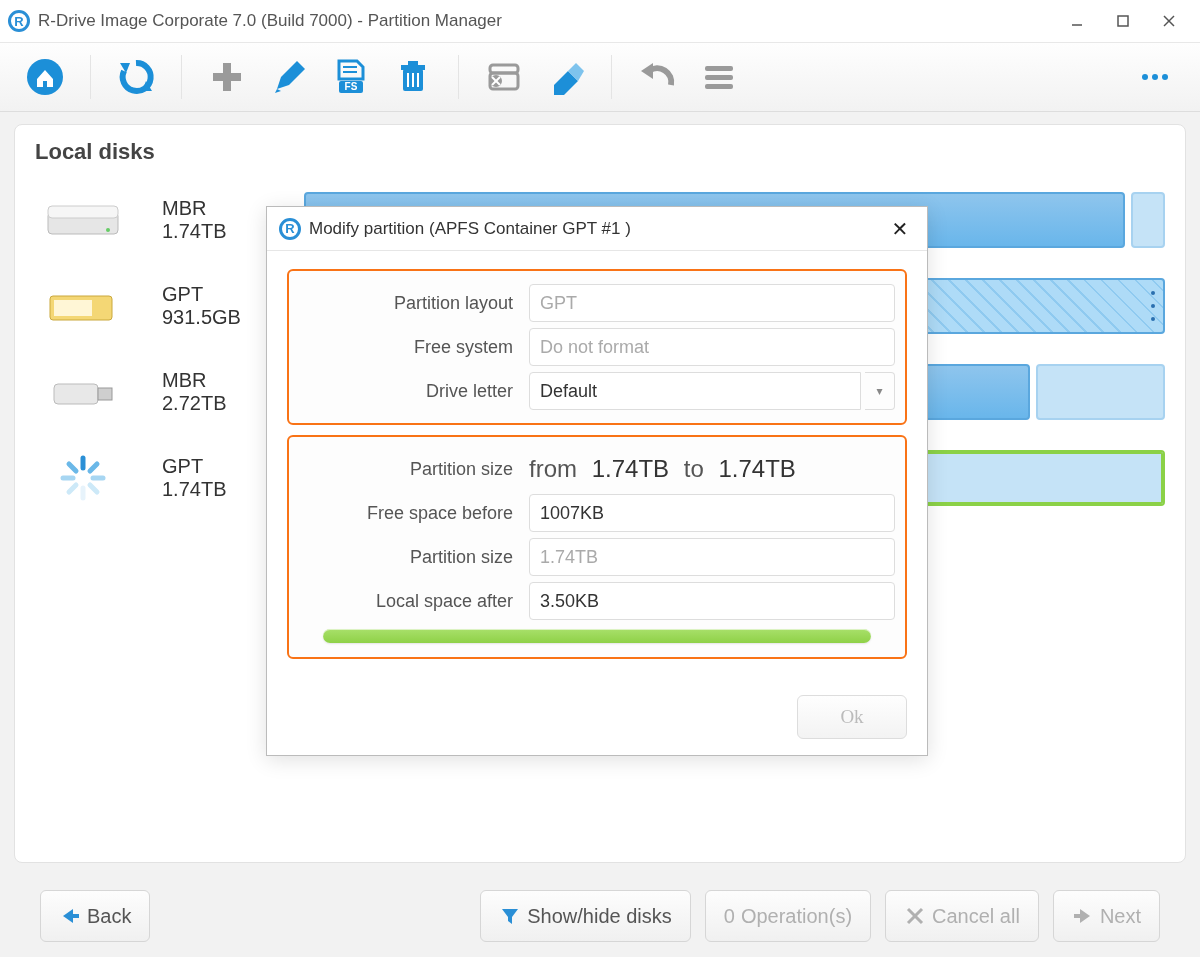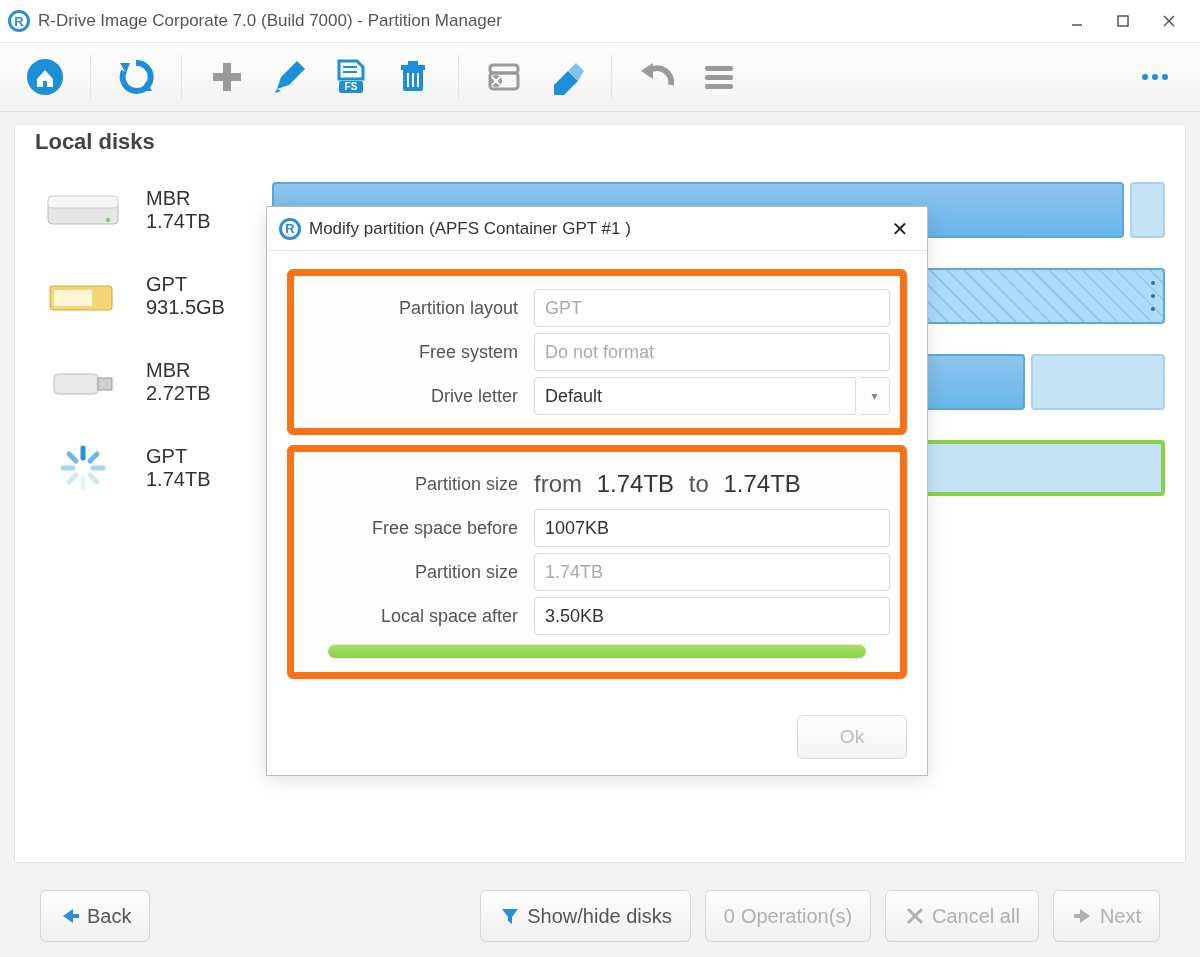--- a/index.html
+++ b/index.html
@@ -10,55 +10,55 @@
   .titlebar .title-text { flex: 1; }
   .titlebar .win-btn { width: 46px; height: 30px; display:flex; align-items:center; justify-content:center; color:#444; }
   
   .toolbar { display:flex; align-items:center; height: 70px; padding: 0 14px; background: linear-gradient(#fefefe,#f2f2f2); border-top:1px solid #e8e8e8; border-bottom:1px solid #ddd; }
   .toolbar .sep { width:1px; height:44px; background:#e4e4e4; margin:0 14px; }
   .toolbar .tbtn { width:50px; height:50px; margin:0 6px; display:flex; align-items:center; justify-content:center; border-radius:4px; }
   .toolbar .spacer { flex:1; }
   .tool-ico { width:40px; height:40px; }
   
   .content { position:relative; padding: 12px 14px; height: calc(100% - 42px - 70px - 82px); background:#f2f2f2; }
-  .panel { background:#fff; border:1px solid #e2e2e2; border-radius:2px; height:100%; padding: 4px 20px; position:relative; overflow:hidden;}
+  .panel { background:#fff; border:1px solid #e2e2e2; border-radius:8px; height:100%; padding: 14px 20px; position:relative; overflow:hidden;}
   .panel-title { font-size:22px; font-weight:600; color:#444; margin-bottom:12px; }
-  .disk-row { display:flex; align-items:center; height:86px; position:relative; gap:16px; }
+  .disk-row { display:flex; align-items:center; height:86px; position:relative; gap:32px; }
   .disk-icon { width:95px; height:60px; display:flex; align-items:center; justify-content:center; }
   .disk-labels { width:110px; }
   .disk-labels .dl-scheme { font-size:20px; color:#333; }
   .disk-labels .dl-size { font-size:20px; color:#333; }
   .disk-bar { flex:1; height:56px; border-radius:4px; position:relative; display:flex; gap:6px; }
   .seg { height:100%; border-radius:4px; position:relative; }
   .seg.blue { background:linear-gradient(#8ec5ed,#69b6eb); border:2px solid #5aa7de;}
   .seg.lightblue { background:#c5e3f7; border:2px solid #a7d2f0;}
   .seg.hatched { background: repeating-linear-gradient(45deg,#8fcaf0 0 2px,#aedbf7 2px 12px); border:2px solid #5aa7de;}
   .seg.selected { border:2px solid #8bd147; box-shadow:0 0 0 2px #8bd147 inset;}
   .seg .seg-label {position:absolute; top:4px; left:10px; font-size:16px; font-weight:600; color:#333; white-space:nowrap; overflow:hidden;}
   .seg .seg-sub {position:absolute; bottom:4px; left:10px; font-size:15px; color:#444; white-space:nowrap;}
   
   .dialog { position:absolute; left:266px; top:206px; width:662px; background:#fff; border:1px solid #bbb; box-shadow:0 4px 20px rgba(0,0,0,.12); z-index:20;}
   .dialog-title { display:flex; align-items:center; height:44px; padding:0 12px; border-bottom:1px solid #e6e6e6; font-size:17px; color:#333;}
   .dialog-title .dlg-logo { margin-right:8px;}
   .dialog-title .dlg-text { flex:1;}
   .dialog-close { width:30px; height:30px; display:flex; align-items:center; justify-content:center; color:#222; font-size:20px;}
   .dialog-body { padding: 8px 20px 16px; }
-  .dsection { border:7px solid #f97316; border-radius:6px; padding:10px 10px; margin:10px 0; background:#fdfdfd;}
+  .dsection { border:2px solid #f97316; border-radius:6px; padding:10px 10px; margin:10px 0; background:#fdfdfd;}
   .drow { display:flex; align-items:center; height:44px; }
   .drow .lab { width:230px; text-align:right; font-size:18px; color:#555; padding-right:16px; }
   .drow .val { flex:1; display:flex; gap:4px; align-items:center;}
   .tinput { flex:1; height:38px; border:1px solid #ddd; border-radius:4px; padding:0 10px; font-size:18px; color:#333; background:#fff;}
   .tinput[disabled]{ color:#aaa; background:#fff;}
   .select-caret { width:30px; height:38px; border:1px solid #ddd; border-left:none; border-radius:0 4px 4px 0; display:flex; align-items:center; justify-content:center; color:#888; font-size:12px;}
   .range-text { font-size:24px; color:#555;}
   .range-text b { color:#333; font-weight:400; }
   .slider-track { height:14px; border-radius:8px; background:linear-gradient(#a8e06a,#8fd147); margin:6px 24px 4px; box-shadow:inset 0 1px 0 rgba(255,255,255,.6),0 1px 2px rgba(0,0,0,.1);}
   .dialog-actions { display:flex; justify-content:flex-end; gap:18px; padding:10px 20px 16px;}
   .dlg-btn { min-width:110px; height:44px; border:1px solid #ddd; border-radius:6px; background:linear-gradient(#fefefe,#f3f3f3); font-size:19px; display:flex; align-items:center; justify-content:center;}
-  .dlg-btn.ok { color:#bbb;}
+  .dlg-btn.ok { color:#bbb;font-family:Liberation Serif, serif;}
   .dlg-btn.cancel { color:#2a8fd6;}
   
   .footer { height:82px; background:#f2f2f2; display:flex; align-items:center; padding:0 40px; gap:14px; }
   .footer .fbtn { height:52px; border:1px solid #d6d6d6; border-radius:6px; background:linear-gradient(#fdfdfd,#f0f0f0); display:flex; align-items:center; padding:0 18px; font-size:20px; color:#555; gap:6px;}
   .footer .fbtn.disabled { color:#b0b0b0;}
   .footer .spacer { flex:1; }
   
   .rlogo { width:22px; height:22px; border-radius:50%; border:3px solid #2a8fd6; display:inline-flex; align-items:center; justify-content:center; color:#2a8fd6; font-weight:bold; font-size:13px;}
   
   .dragdots { position:absolute; top:6px; bottom:6px; width:8px; display:flex; flex-direction:column; justify-content:space-around; }

